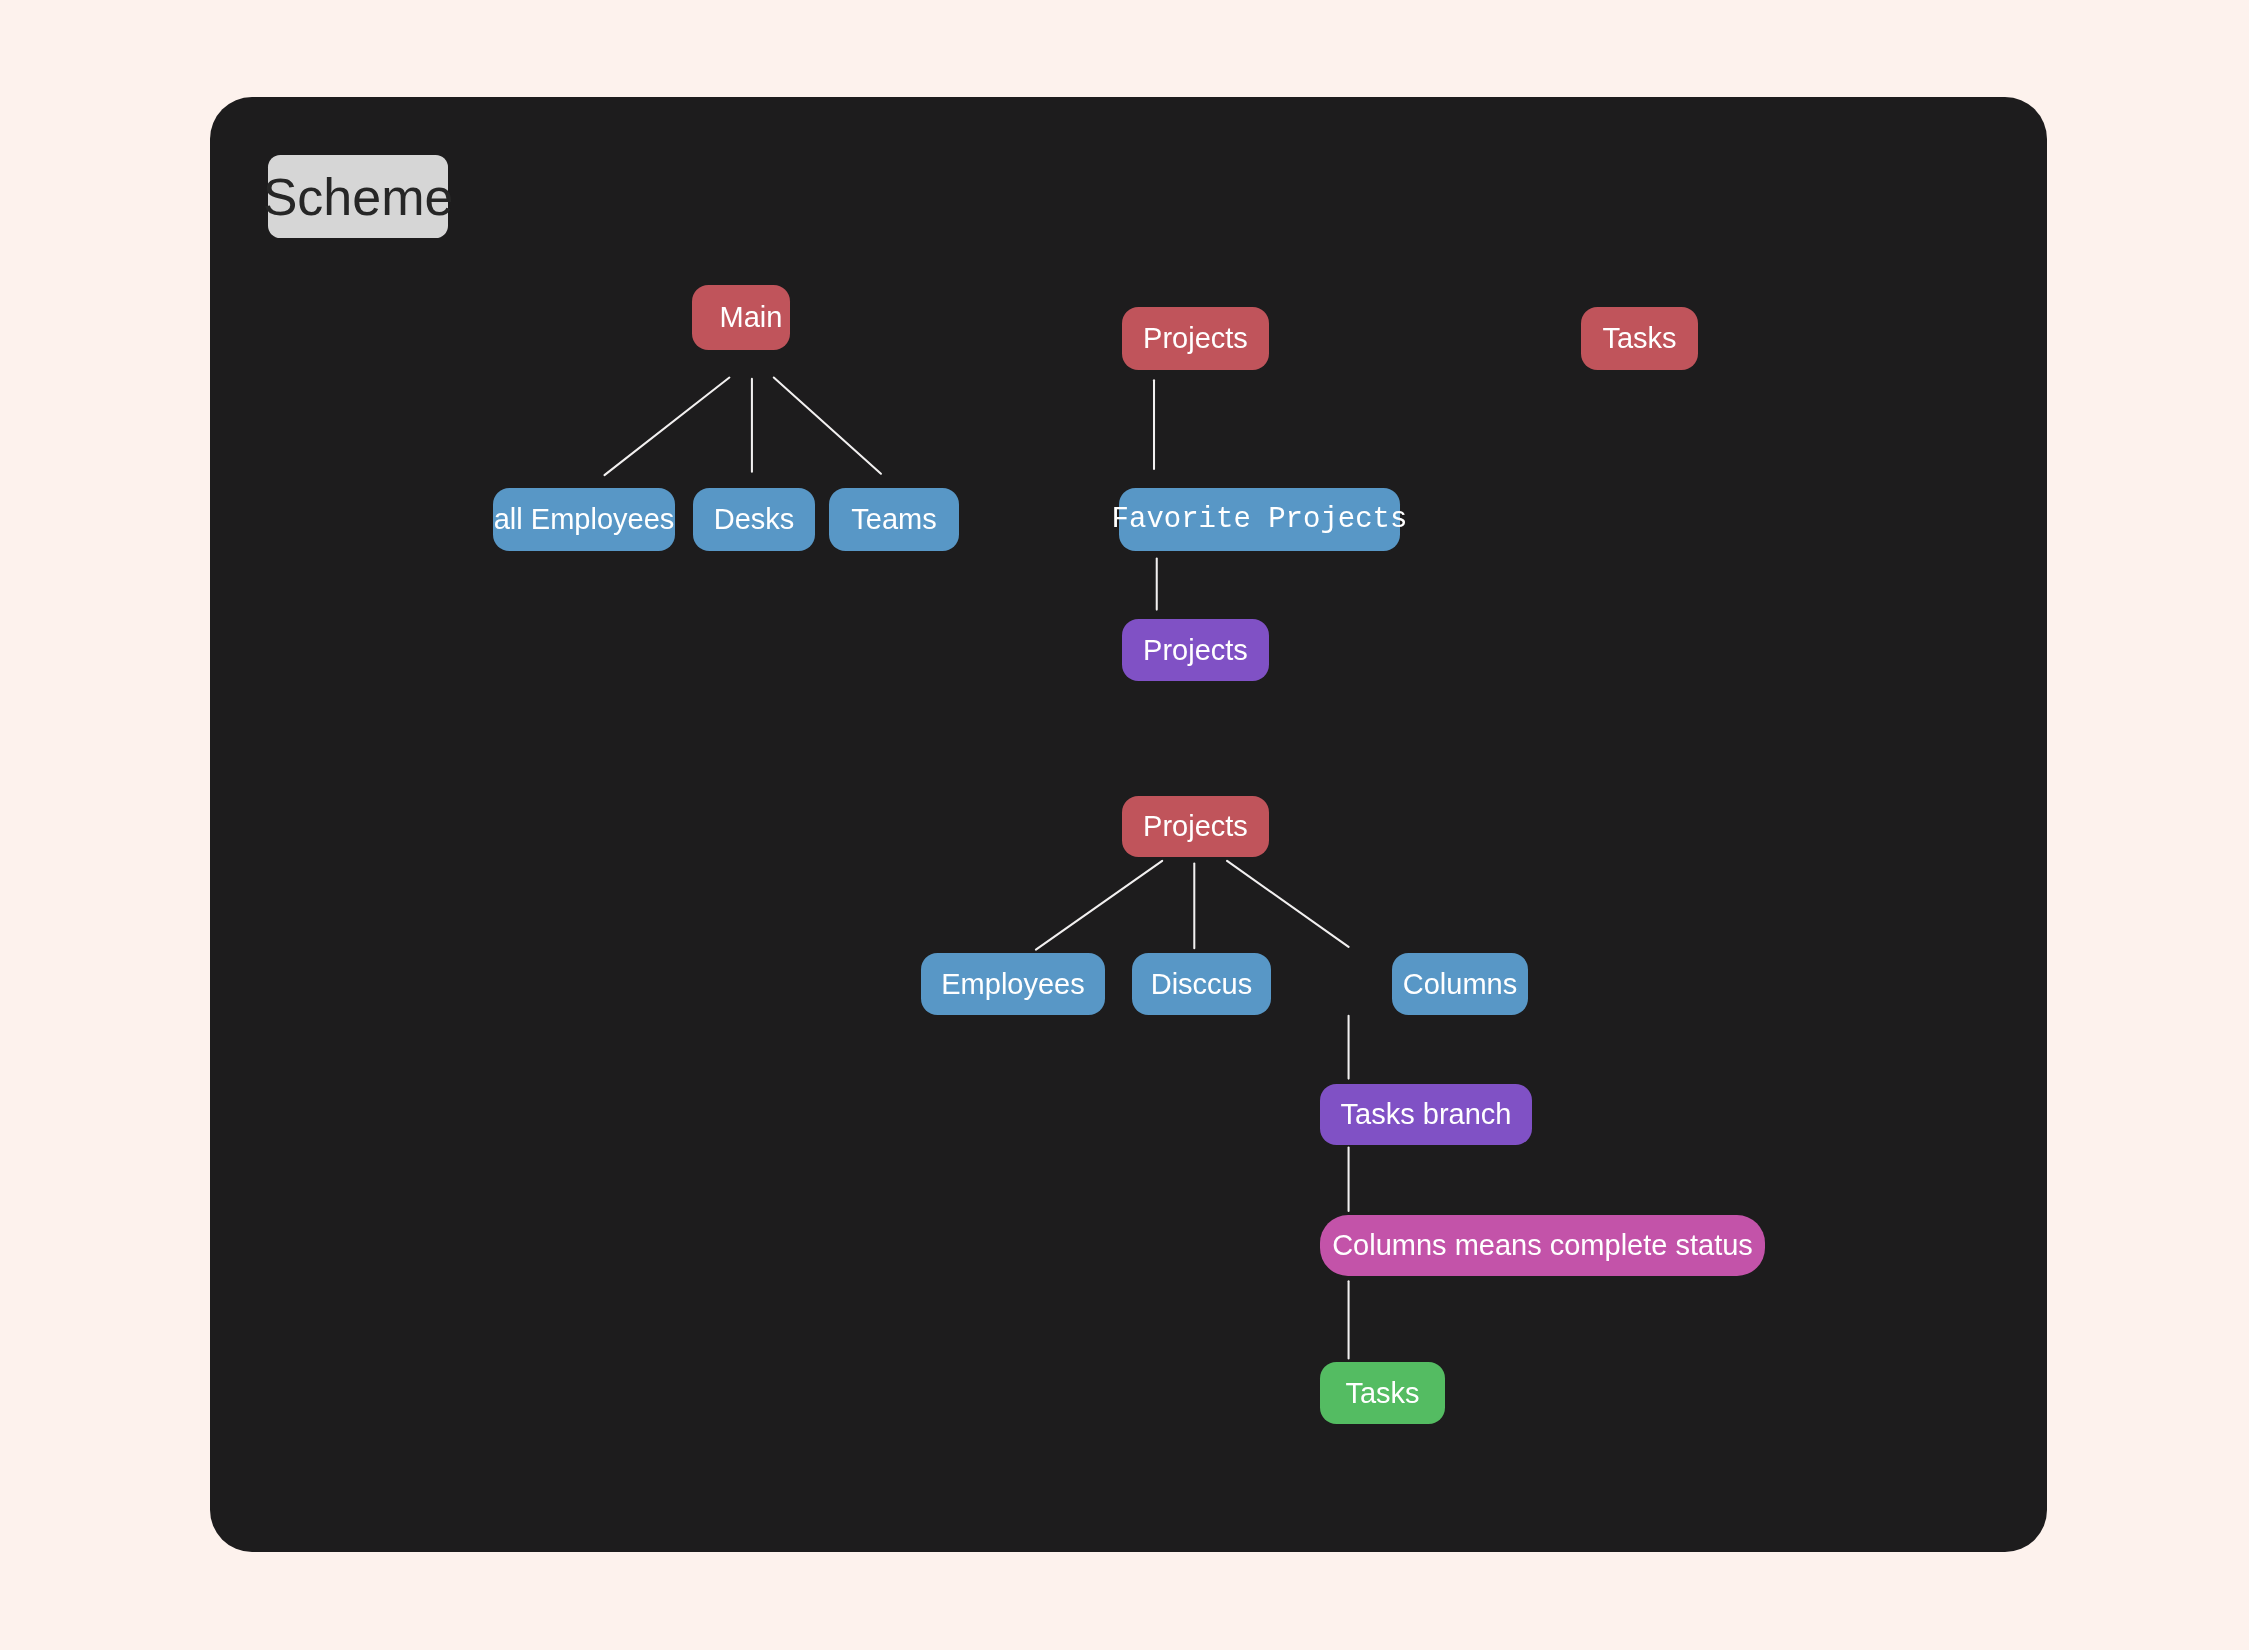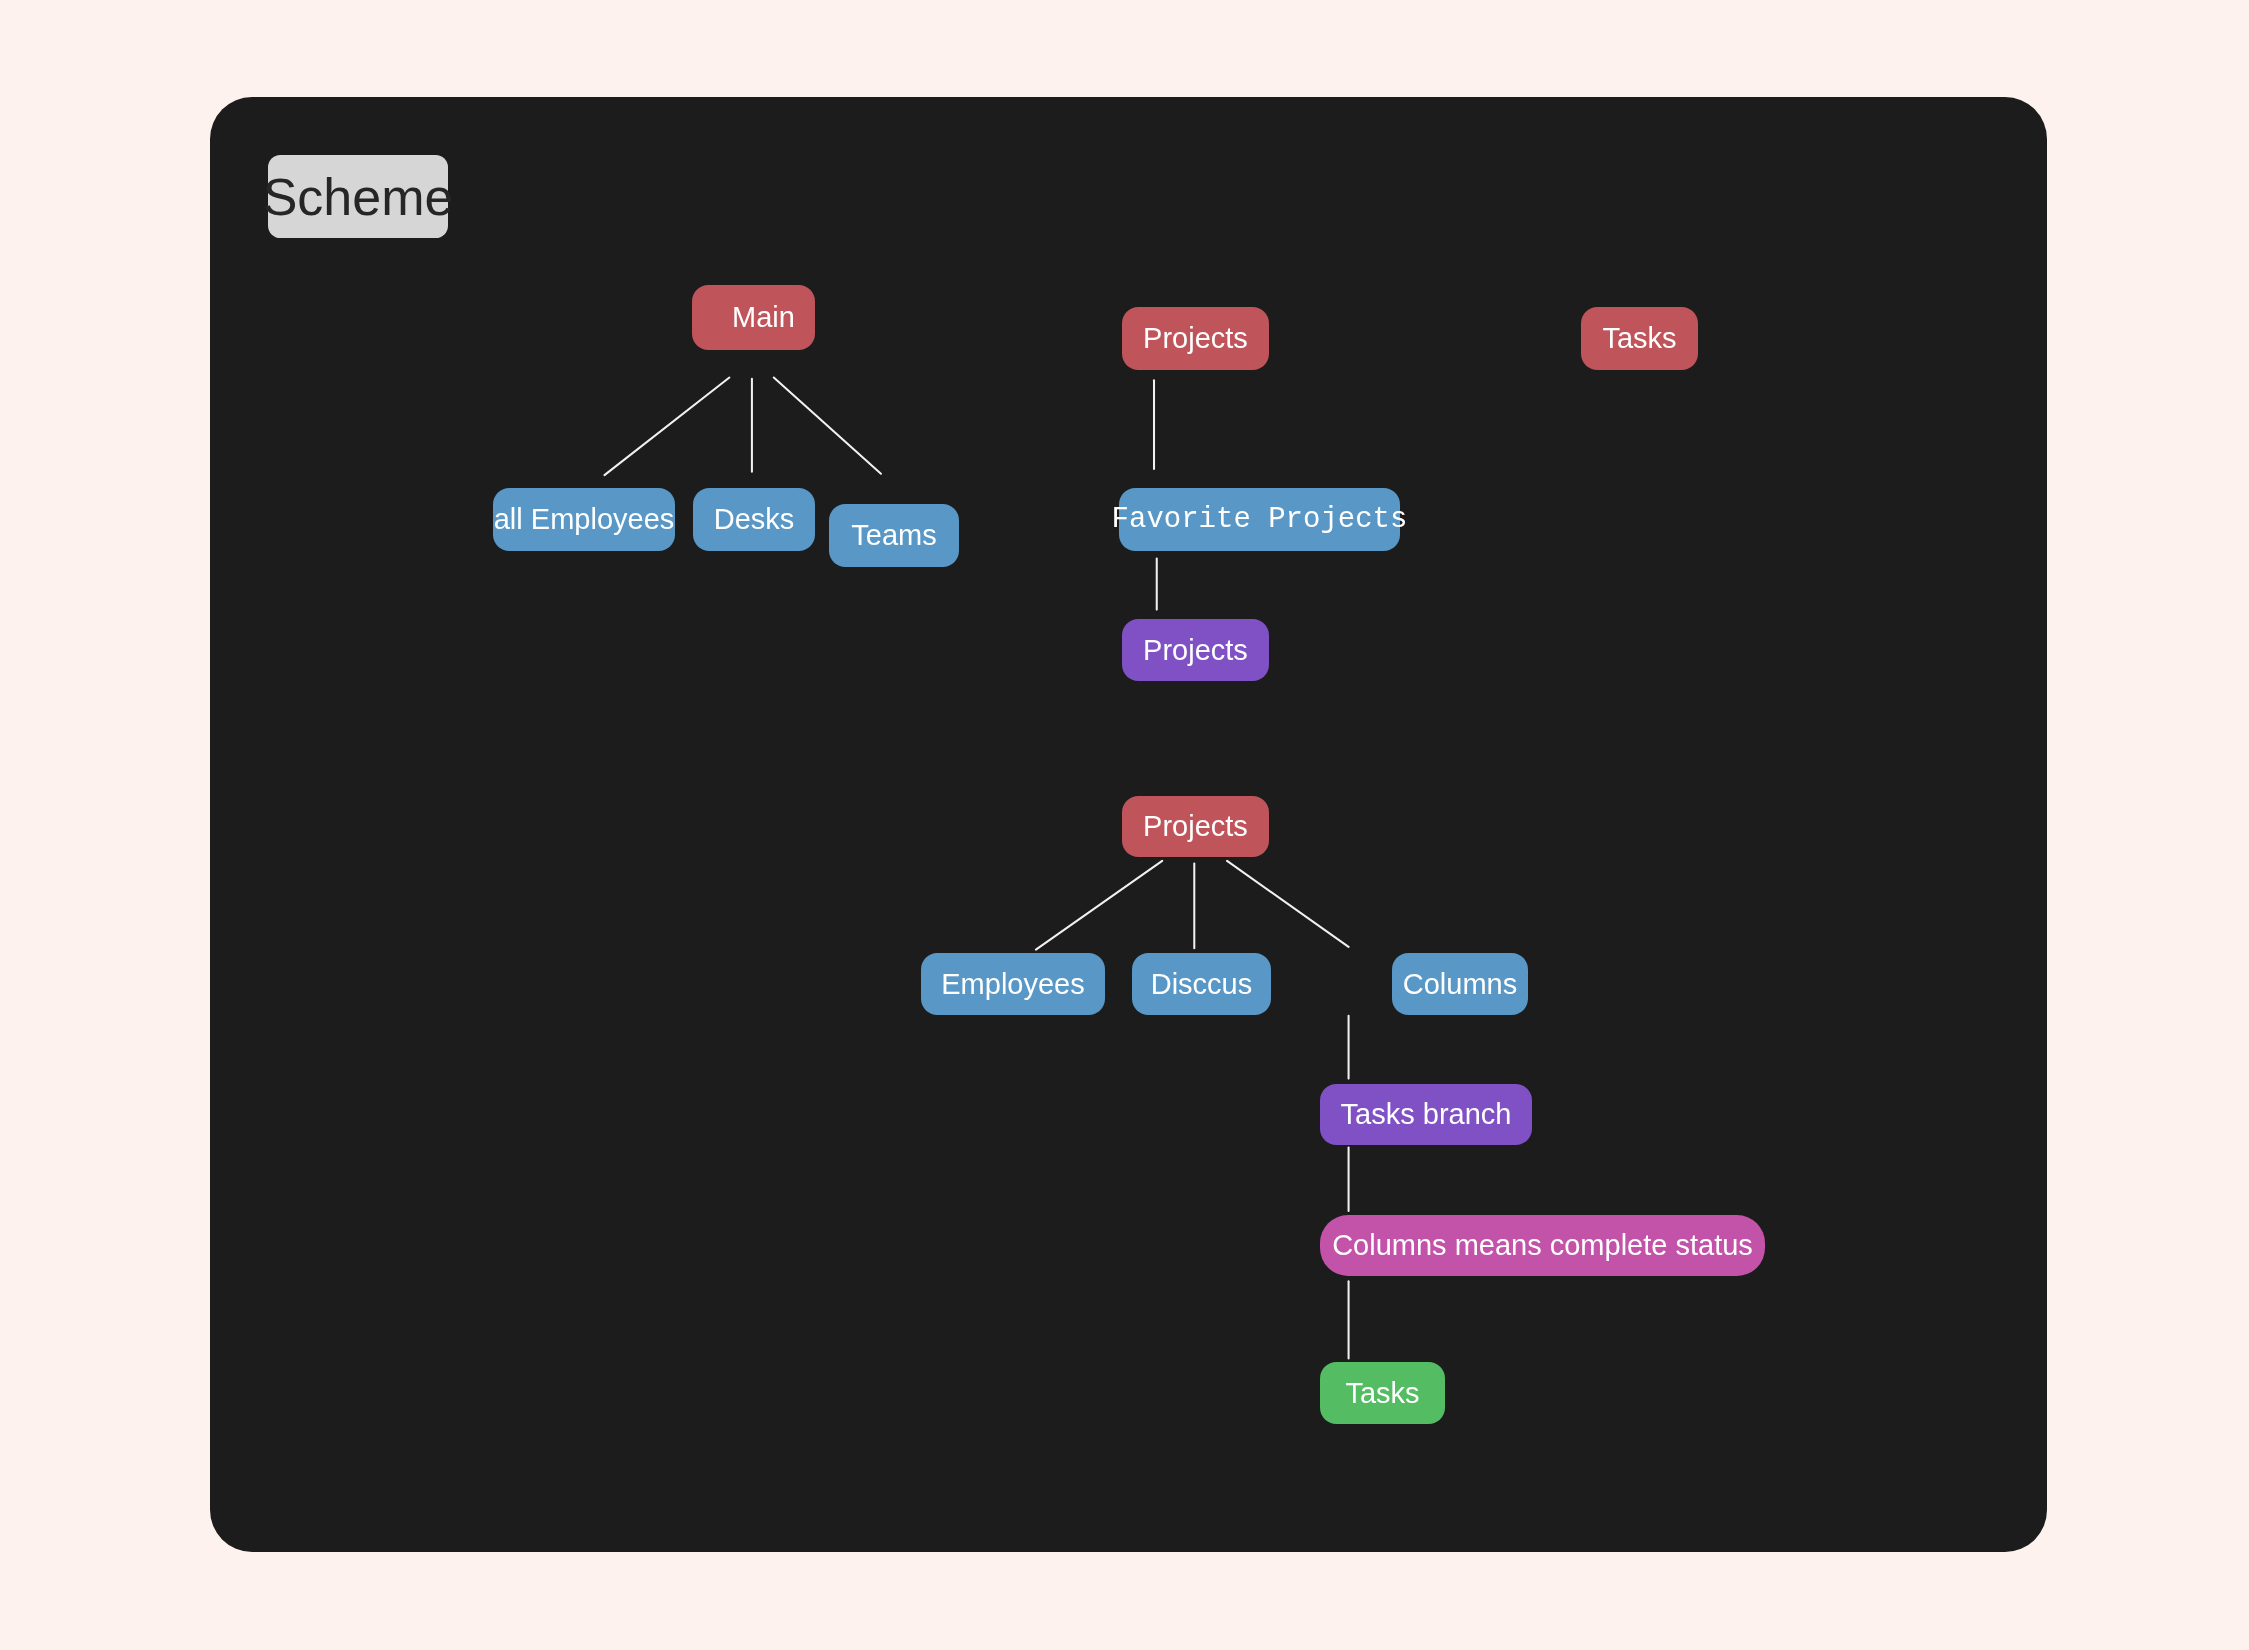--- a/index.html
+++ b/index.html
@@ -50,24 +50,24 @@
   <line x1="1749" y1="1265" x2="1749" y2="1389"></line>
   <line x1="1797" y1="1261" x2="1975" y2="1387"></line>
 
   <line x1="1975" y1="1488" x2="1975" y2="1580"></line>
   <line x1="1975" y1="1681" x2="1975" y2="1774"></line>
   <line x1="1975" y1="1877" x2="1975" y2="1990"></line>
 </svg>
 
 <div class="frame-label">Scheme</div>
 
-<div class="node red" style="left:692px;top:285px;width:123px;height:65px;padding-left:20px;">Main</div>
+<div class="node red" style="left:692px;top:285px;width:98px;height:65px;padding-left:20px;">Main</div>
 <div class="node blue" style="left:493px; top:488px;width:182px;height:63px;">all Employees</div>
 <div class="node blue" style="left:693px;top:488px;width:122px;height:63px;">Desks</div>
-<div class="node blue" style="left:829px;top:488px;width:130px;height:63px;margin-top:16px;">Teams</div>
+<div class="node blue" style="left:829px;top:488px;width:130px;height:63px;">Teams</div>
 
 <div class="node red" style="left:1122px;top:307px;width:147px;height:63px;">Projects</div>
 <div class="node blue" style="left:1119px;top:488px;width:281px;height:63px;font-family:Liberation Mono, monospace;">Favorite Projects</div>
 <div class="node purple" style="left:1122px;top:619px;width:147px;height:62px;">Projects</div>
 
 <div class="node red" style="left:1581px;top:307px;width:117px;height:63px;">Tasks</div>
 
 <div class="node red" style="left:1122px;top:796px;width:147px;height:61px;">Projects</div>
 <div class="node blue" style="left:921px;top:953px;width:184px;height:62px;">Employees</div>
 <div class="node blue" style="left:1132px;top:953px;width:139px;height:62px;">Disccus</div>

